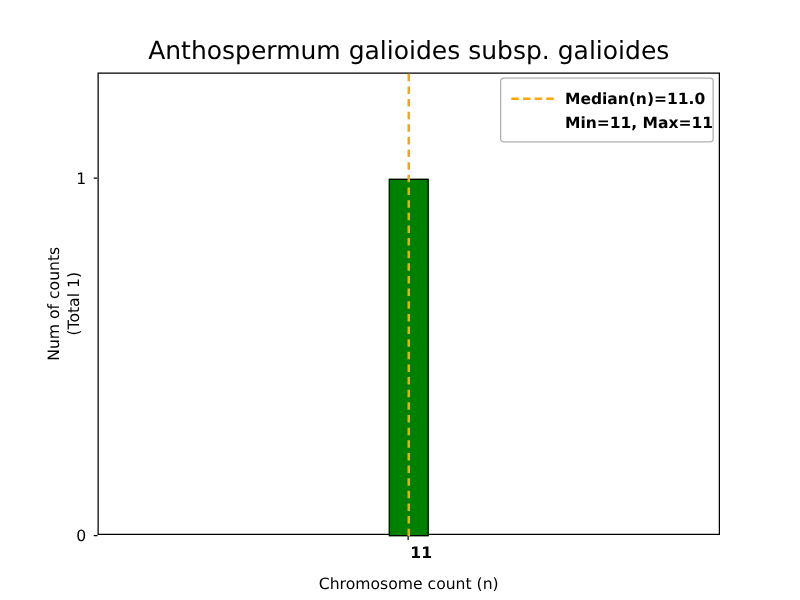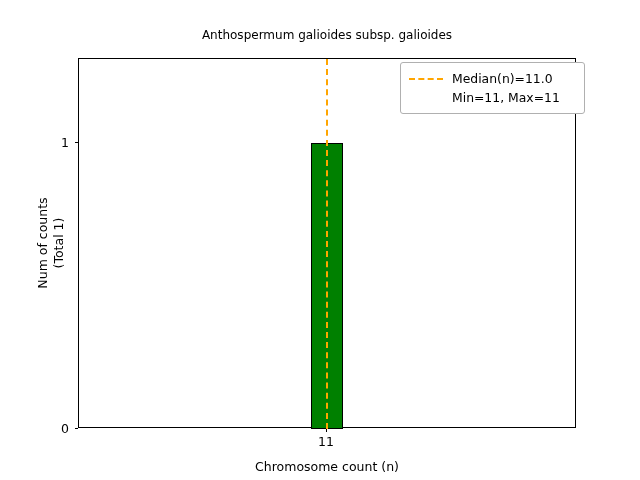--- a/index.html
+++ b/index.html
@@ -16,21 +16,21 @@
     overflow: hidden;
   }
 
   
   #chart-title {
     position: absolute;
     left: 78px;
     top: 28px;
     width: 498px;
     text-align: center;
-    font-size: 12px;
+    font-size: 20px;
     color: #000000;
     white-space: nowrap;
   }
 
   
   #plot-area {
     position: absolute;
     left: 78px;
     top: 58px;
     width: 498px;
@@ -122,22 +122,23 @@
   }
 
   
   #legend {
     position: absolute;
     left: 400px;
     top: 62px;
     border: 0.9px solid #b0b0b0;
     border-radius: 3px;
     background: #ffffff;
-    padding: 6px 24px 6px 8px;
+    padding: 6px 0 6px 8px;
     box-sizing: border-box;
+    font-weight: bold;
   }
   .legend-row {
     display: flex;
     align-items: center;
     height: 19px;
   }
   .legend-swatch {
     width: 34px;
     height: 14px;
     margin-right: 9px;
@@ -175,21 +176,21 @@
   <div id="ylabel">Num of counts
 (Total 1)</div>
 
   <div class="ytick-mark" style="top: 427.5px;"></div>
   <div class="ytick-label" style="top: 421px;">0</div>
 
   <div class="ytick-mark" style="top: 141.5px;"></div>
   <div class="ytick-label" style="top: 135px;">1</div>
 
   <div class="xtick-mark" style="left: 326px;"></div>
-  <div class="xtick-label" style="left: 326px;">11</div>
+  <div class="xtick-label" style="left: 337px; font-weight: bold;">11</div>
 
   <div id="xlabel">Chromosome count (n)</div>
 
   <div id="plot-area">
 
     <div class="bar" style="left: 232px; top: 83.5px; width: 32px; height: 286.5px;"></div>
 
     <div class="median-line" style="left: 247px; top: 0px; height: 370px;"></div>
 
   </div>

